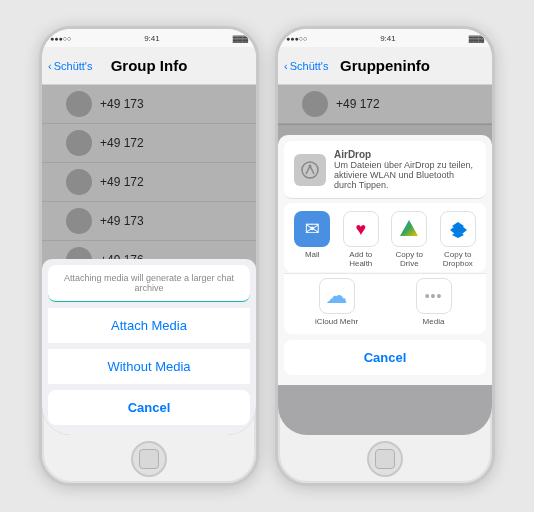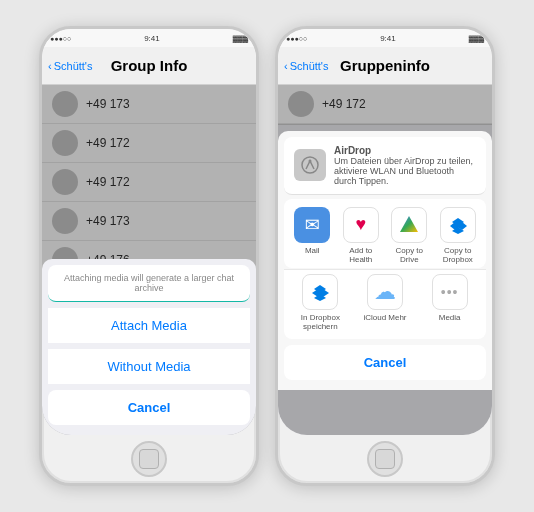--- a/index.html
+++ b/index.html
@@ -84,21 +84,21 @@
       overflow: hidden;
     }
     
     .contact-list {
       background: #fff;
       border-bottom: 1px solid #d0d0d0;
     }
     .contact-item {
       display: flex;
       align-items: center;
-      padding: 6px 10px;
+      padding: 6px 24px;
       border-bottom: 1px solid #e8e8e8;
       background: #fff;
     }
     .avatar-circle {
       width: 26px;
       height: 26px;
       border-radius: 50%;
       background: #c8c8c8;
       margin-right: 8px;
       flex-shrink: 0;
@@ -400,31 +400,20 @@
                     <polygon points="17,8 22,12 17,16 11,12" fill="#007ee5" transform="translate(-2,0)"></polygon>
                     <polygon points="11,12 17,16 11,19 5,16" fill="#007ee5" transform="translate(0,1)"></polygon>
                   </svg>
                 </div>
                 <span class="app-label">Copy to Dropbox</span>
               </div>
             </div>
 
             <div class="app-row2">
               <div class="app-item">
-                <div class="app-icon dropbox">
-                  <svg width="22" height="22" viewBox="0 0 22 22">
-                    <polygon points="11,4 17,8 11,12 5,8" fill="#007ee5"></polygon>
-                    <polygon points="8,8 14,12 8,16 2,12" fill="#007ee5" transform="translate(1,0)"></polygon>
-                    <polygon points="14,8 20,12 14,16 8,12" fill="#007ee5" transform="translate(0,0)"></polygon>
-                    <polygon points="11,12 17,16 11,19 5,16" fill="#007ee5" transform="translate(0,1)"></polygon>
-                  </svg>
-                </div>
-                <span class="app-label">In Dropbox speichern</span>
-              </div>
-              <div class="app-item">
                 <div class="app-icon" style="background:#fff;border:1px solid #e0e0e0;color:#6bb5f8;font-size:22px;">☁</div>
                 <span class="app-label">iCloud Mehr</span>
               </div>
               <div class="app-item">
                 <div class="app-icon" style="background:#fff;border:1px solid #e0e0e0;color:#aaa;font-size:14px;letter-spacing:1px;">•••</div>
                 <span class="app-label">Media</span>
               </div>
             </div>
 
             <div class="share-cancel">Cancel</div>

